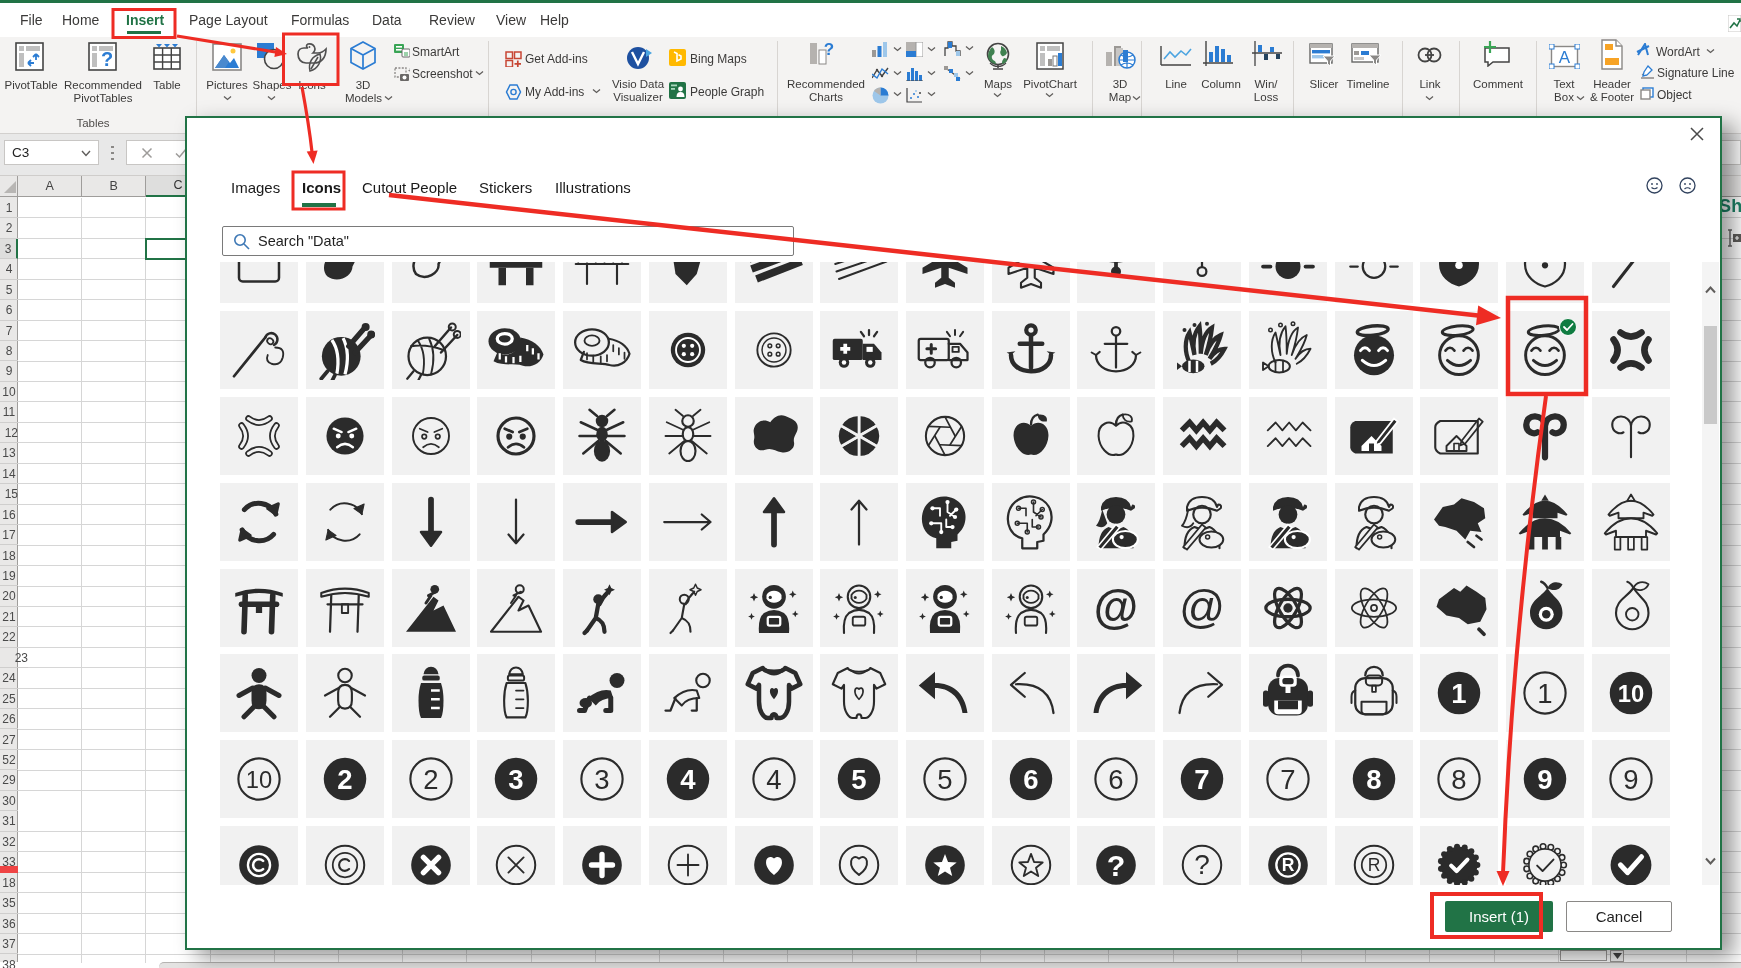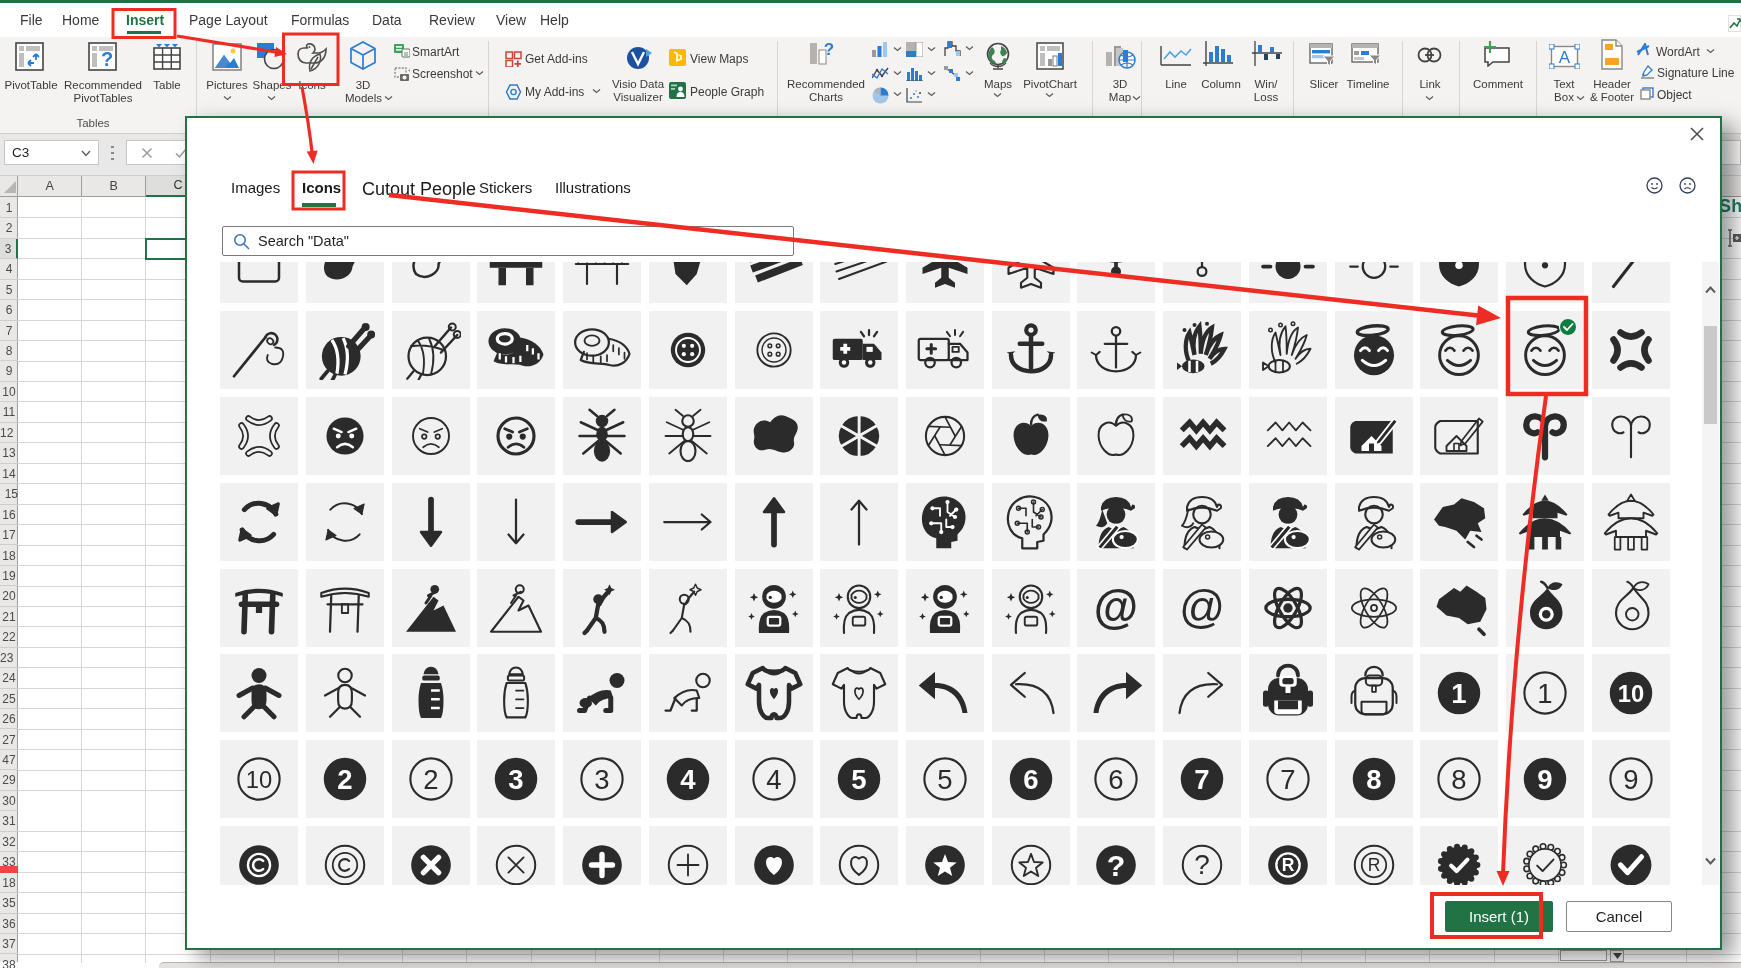--- a/index.html
+++ b/index.html
@@ -125,21 +125,21 @@
 <path d="M6,0 L22,0 L28,11 L22,22 L6,22 L0,11 Z" fill="#2b5797" opacity="0"></path>
 <circle cx="14" cy="11" r="11" fill="#1e50a0"></circle>
     <path d="M8,5 L14,17 L20,5" fill="none" stroke="#fff" stroke-width="2.4"></path>
 <path d="M22,2 l6,4 -6,4 Z" fill="#4aa3e0"></path>
   </svg>
 <div class="lbl" style="left:608px;top:78px;width:60px">Visio Data<br>Visualizer</div>
 <svg class="a" style="left:669px;top:49px" width="17" height="17" viewBox="0 0 17 17">
 <rect x="0" y="0" width="17" height="17" rx="2" fill="#ffb900"></rect>
     <path d="M5,3 L8,4.5 L8,12 L12,10 L12,7 L9.5,5.8" fill="none" stroke="#fff" stroke-width="1.6"></path>
   </svg>
-<div class="lbl" style="left:690px;top:53px;font-size:12px">View Maps</div>
+<div class="lbl" style="left:690px;top:53px;font-size:12px">Bing Maps</div>
 <svg class="a" style="left:669px;top:82px" width="17" height="17" viewBox="0 0 17 17">
 <rect x="0" y="0" width="17" height="17" rx="2" fill="#217346"></rect>
     <rect x="2" y="2.5" width="6" height="1.8" fill="#a9d7bd"></rect>
     <rect x="2" y="6" width="4" height="1.8" fill="#a9d7bd"></rect>
 <circle cx="11.5" cy="7" r="2.4" fill="#fff"></circle>
     <path d="M7.5,15 q0,-5 4,-5 q4,0 4,5 Z" fill="#fff"></path>
   </svg>
 <div class="lbl" style="left:690px;top:86px;font-size:12px">People Graph</div>
 <svg class="a" style="left:809px;top:40px" width="26" height="25" viewBox="0 0 26 25">
 <rect x="1" y="3" width="7" height="21" fill="#b5b2af"></rect>
@@ -376,37 +376,37 @@
 <div class="a" style="left:0;top:218.2px;width:18px;height:20.45px;background:transparent;font-size:12px;color:#4a4a4a;text-align:center;line-height:20px;border-bottom:1px solid #cfcecd">2</div>
 <div class="a" style="left:0;top:238.7px;width:18px;height:20.45px;border-right:2px solid #217346;background:#dededd;font-size:12px;color:#4a4a4a;text-align:center;line-height:20px;border-bottom:1px solid #cfcecd">3</div>
 <div class="a" style="left:0;top:259.1px;width:18px;height:20.45px;background:transparent;font-size:12px;color:#4a4a4a;text-align:center;line-height:20px;border-bottom:1px solid #cfcecd">4</div>
 <div class="a" style="left:0;top:279.6px;width:18px;height:20.45px;background:transparent;font-size:12px;color:#4a4a4a;text-align:center;line-height:20px;border-bottom:1px solid #cfcecd">5</div>
 <div class="a" style="left:0;top:300.1px;width:18px;height:20.45px;background:transparent;font-size:12px;color:#4a4a4a;text-align:center;line-height:20px;border-bottom:1px solid #cfcecd">6</div>
 <div class="a" style="left:0;top:320.5px;width:18px;height:20.45px;background:transparent;font-size:12px;color:#4a4a4a;text-align:center;line-height:20px;border-bottom:1px solid #cfcecd">7</div>
 <div class="a" style="left:0;top:341.0px;width:18px;height:20.45px;background:transparent;font-size:12px;color:#4a4a4a;text-align:center;line-height:20px;border-bottom:1px solid #cfcecd">8</div>
 <div class="a" style="left:0;top:361.4px;width:18px;height:20.45px;background:transparent;font-size:12px;color:#4a4a4a;text-align:center;line-height:20px;border-bottom:1px solid #cfcecd">9</div>
 <div class="a" style="left:0;top:381.9px;width:18px;height:20.45px;background:transparent;font-size:12px;color:#4a4a4a;text-align:center;line-height:20px;border-bottom:1px solid #cfcecd">10</div>
 <div class="a" style="left:0;top:402.3px;width:18px;height:20.45px;background:transparent;font-size:12px;color:#4a4a4a;text-align:center;line-height:20px;border-bottom:1px solid #cfcecd">11</div>
-<div class="a" style="left:0;top:422.8px;width:18px;height:20.45px;background:transparent;font-size:12px;color:#4a4a4a;text-align:left;line-height:20px;border-bottom:1px solid #cfcecd">12</div>
+<div class="a" style="left:0;top:422.8px;width:18px;height:20.45px;background:transparent;font-size:12px;color:#4a4a4a;text-align:right;line-height:20px;border-bottom:1px solid #cfcecd">12</div>
 <div class="a" style="left:0;top:443.2px;width:18px;height:20.45px;background:transparent;font-size:12px;color:#4a4a4a;text-align:center;line-height:20px;border-bottom:1px solid #cfcecd">13</div>
 <div class="a" style="left:0;top:463.6px;width:18px;height:20.45px;background:transparent;font-size:12px;color:#4a4a4a;text-align:center;line-height:20px;border-bottom:1px solid #cfcecd">14</div>
 <div class="a" style="left:0;top:484.1px;width:18px;height:20.45px;background:transparent;font-size:12px;color:#4a4a4a;text-align:right;line-height:20px;border-bottom:1px solid #cfcecd">15</div>
 <div class="a" style="left:0;top:504.6px;width:18px;height:20.45px;background:transparent;font-size:12px;color:#4a4a4a;text-align:center;line-height:20px;border-bottom:1px solid #cfcecd">16</div>
 <div class="a" style="left:0;top:525.0px;width:18px;height:20.45px;background:transparent;font-size:12px;color:#4a4a4a;text-align:center;line-height:20px;border-bottom:1px solid #cfcecd">17</div>
 <div class="a" style="left:0;top:545.5px;width:18px;height:20.45px;background:transparent;font-size:12px;color:#4a4a4a;text-align:center;line-height:20px;border-bottom:1px solid #cfcecd">18</div>
 <div class="a" style="left:0;top:565.9px;width:18px;height:20.45px;background:transparent;font-size:12px;color:#4a4a4a;text-align:center;line-height:20px;border-bottom:1px solid #cfcecd">19</div>
 <div class="a" style="left:0;top:586.4px;width:18px;height:20.45px;background:transparent;font-size:12px;color:#4a4a4a;text-align:center;line-height:20px;border-bottom:1px solid #cfcecd">20</div>
 <div class="a" style="left:0;top:606.8px;width:18px;height:20.45px;background:transparent;font-size:12px;color:#4a4a4a;text-align:center;line-height:20px;border-bottom:1px solid #cfcecd">21</div>
 <div class="a" style="left:0;top:627.2px;width:18px;height:20.45px;background:transparent;font-size:12px;color:#4a4a4a;text-align:center;line-height:20px;border-bottom:1px solid #cfcecd">22</div>
-<div class="a" style="left:0;top:647.7px;width:28px;height:20.45px;background:transparent;font-size:12px;color:#4a4a4a;text-align:left;line-height:20px;border-bottom:1px solid #cfcecd">23</div>
+<div class="a" style="left:0;top:647.7px;width:28px;height:20.45px;background:transparent;font-size:12px;color:#4a4a4a;text-align:right;line-height:20px;border-bottom:1px solid #cfcecd">23</div>
 <div class="a" style="left:0;top:668.1px;width:18px;height:20.45px;background:transparent;font-size:12px;color:#4a4a4a;text-align:center;line-height:20px;border-bottom:1px solid #cfcecd">24</div>
 <div class="a" style="left:0;top:688.6px;width:18px;height:20.45px;background:transparent;font-size:12px;color:#4a4a4a;text-align:center;line-height:20px;border-bottom:1px solid #cfcecd">25</div>
 <div class="a" style="left:0;top:709.0px;width:18px;height:20.45px;background:transparent;font-size:12px;color:#4a4a4a;text-align:center;line-height:20px;border-bottom:1px solid #cfcecd">26</div>
 <div class="a" style="left:0;top:729.5px;width:18px;height:20.45px;background:transparent;font-size:12px;color:#4a4a4a;text-align:center;line-height:20px;border-bottom:1px solid #cfcecd">27</div>
-<div class="a" style="left:0;top:750.0px;width:18px;height:20.45px;background:transparent;font-size:12px;color:#4a4a4a;text-align:center;line-height:20px;border-bottom:1px solid #cfcecd">47</div>
+<div class="a" style="left:0;top:750.0px;width:18px;height:20.45px;background:transparent;font-size:12px;color:#4a4a4a;text-align:center;line-height:20px;border-bottom:1px solid #cfcecd">52</div>
 <div class="a" style="left:0;top:770.4px;width:18px;height:20.45px;background:transparent;font-size:12px;color:#4a4a4a;text-align:center;line-height:20px;border-bottom:1px solid #cfcecd">29</div>
 <div class="a" style="left:0;top:790.8px;width:18px;height:20.45px;background:transparent;font-size:12px;color:#4a4a4a;text-align:center;line-height:20px;border-bottom:1px solid #cfcecd">30</div>
 <div class="a" style="left:0;top:811.3px;width:18px;height:20.45px;background:transparent;font-size:12px;color:#4a4a4a;text-align:center;line-height:20px;border-bottom:1px solid #cfcecd">31</div>
 <div class="a" style="left:0;top:831.8px;width:18px;height:20.45px;background:transparent;font-size:12px;color:#4a4a4a;text-align:center;line-height:20px;border-bottom:1px solid #cfcecd">32</div>
 <div class="a" style="left:0;top:852.2px;width:18px;height:20.45px;background:transparent;font-size:12px;color:#4a4a4a;text-align:center;line-height:20px;border-bottom:7px solid #ef4444">33</div>
 <div class="a" style="left:0;top:872.7px;width:18px;height:20.45px;background:transparent;font-size:12px;color:#4a4a4a;text-align:center;line-height:20px;border-bottom:1px solid #cfcecd">18</div>
 <div class="a" style="left:0;top:893.1px;width:18px;height:20.45px;background:transparent;font-size:12px;color:#4a4a4a;text-align:center;line-height:20px;border-bottom:1px solid #cfcecd">35</div>
 <div class="a" style="left:0;top:913.5px;width:18px;height:20.45px;background:transparent;font-size:12px;color:#4a4a4a;text-align:center;line-height:20px;border-bottom:1px solid #cfcecd">36</div>
 <div class="a" style="left:0;top:934.0px;width:18px;height:20.45px;background:transparent;font-size:12px;color:#4a4a4a;text-align:center;line-height:20px;border-bottom:1px solid #cfcecd">37</div>
 <div class="a" style="left:0;top:954.5px;width:18px;height:20.45px;background:transparent;font-size:12px;color:#4a4a4a;text-align:center;line-height:20px;border-bottom:1px solid #cfcecd">38</div>
@@ -423,21 +423,21 @@
     <path d="M0,0 h9 l-4.5,6 Z" fill="#444"></path>
   </svg>
 <div class="a" style="left:159px;top:962px;width:1582px;height:6px;background:#e4e3e2;border-top:1px solid #b5b3b1;border-top-left-radius:5px"></div>
 <div class="a" style="left:185px;top:116px;width:1537px;height:834px;background:#fff;border:2px solid #217346;box-shadow:12px 8px 20px rgba(0,0,0,.4)"></div>
 <svg class="a" style="left:1690px;top:127px" width="14" height="14" viewBox="0 0 14 14">
     <path d="M1,1 L13,13 M13,1 L1,13" stroke="#4a4a4a" stroke-width="1.5"></path>
   </svg>
 <div class="a" style="left:231px;top:179px;font-size:15px;color:#1a1a1a">Images</div>
 <div class="a" style="left:302px;top:179px;font-size:15px;color:#1a1a1a;font-weight:bold">Icons</div>
 <div class="a" style="left:302px;top:203px;width:34px;height:3.5px;background:#217346"></div>
-<div class="a" style="left:362px;top:179px;font-size:18px;color:#1a1a1a">Cutout People</div>
+<div class="a" style="left:362px;top:179px;font-size:15px;color:#1a1a1a">Cutout People</div>
 <div class="a" style="left:479px;top:179px;font-size:15px;color:#1a1a1a">Stickers</div>
 <div class="a" style="left:555px;top:179px;font-size:15px;color:#1a1a1a">Illustrations</div>
 <svg class="a" style="left:1646px;top:177px" width="17" height="17" viewBox="0 0 17 17">
 <circle cx="8.5" cy="8.5" r="7.5" fill="none" stroke="#32435f" stroke-width="1.3"></circle>
     <circle cx="6" cy="7" r="0.9" fill="#32435f"></circle>
     <circle cx="11" cy="7" r="0.9" fill="#32435f"></circle>
     <path d="M5.5,10.5 q3,2.5 6,0" fill="none" stroke="#32435f" stroke-width="1.2"></path>
   </svg>
 <svg class="a" style="left:1679px;top:177px" width="17" height="17" viewBox="0 0 17 17">
 <circle cx="8.5" cy="8.5" r="7.5" fill="none" stroke="#32435f" stroke-width="1.3"></circle>

